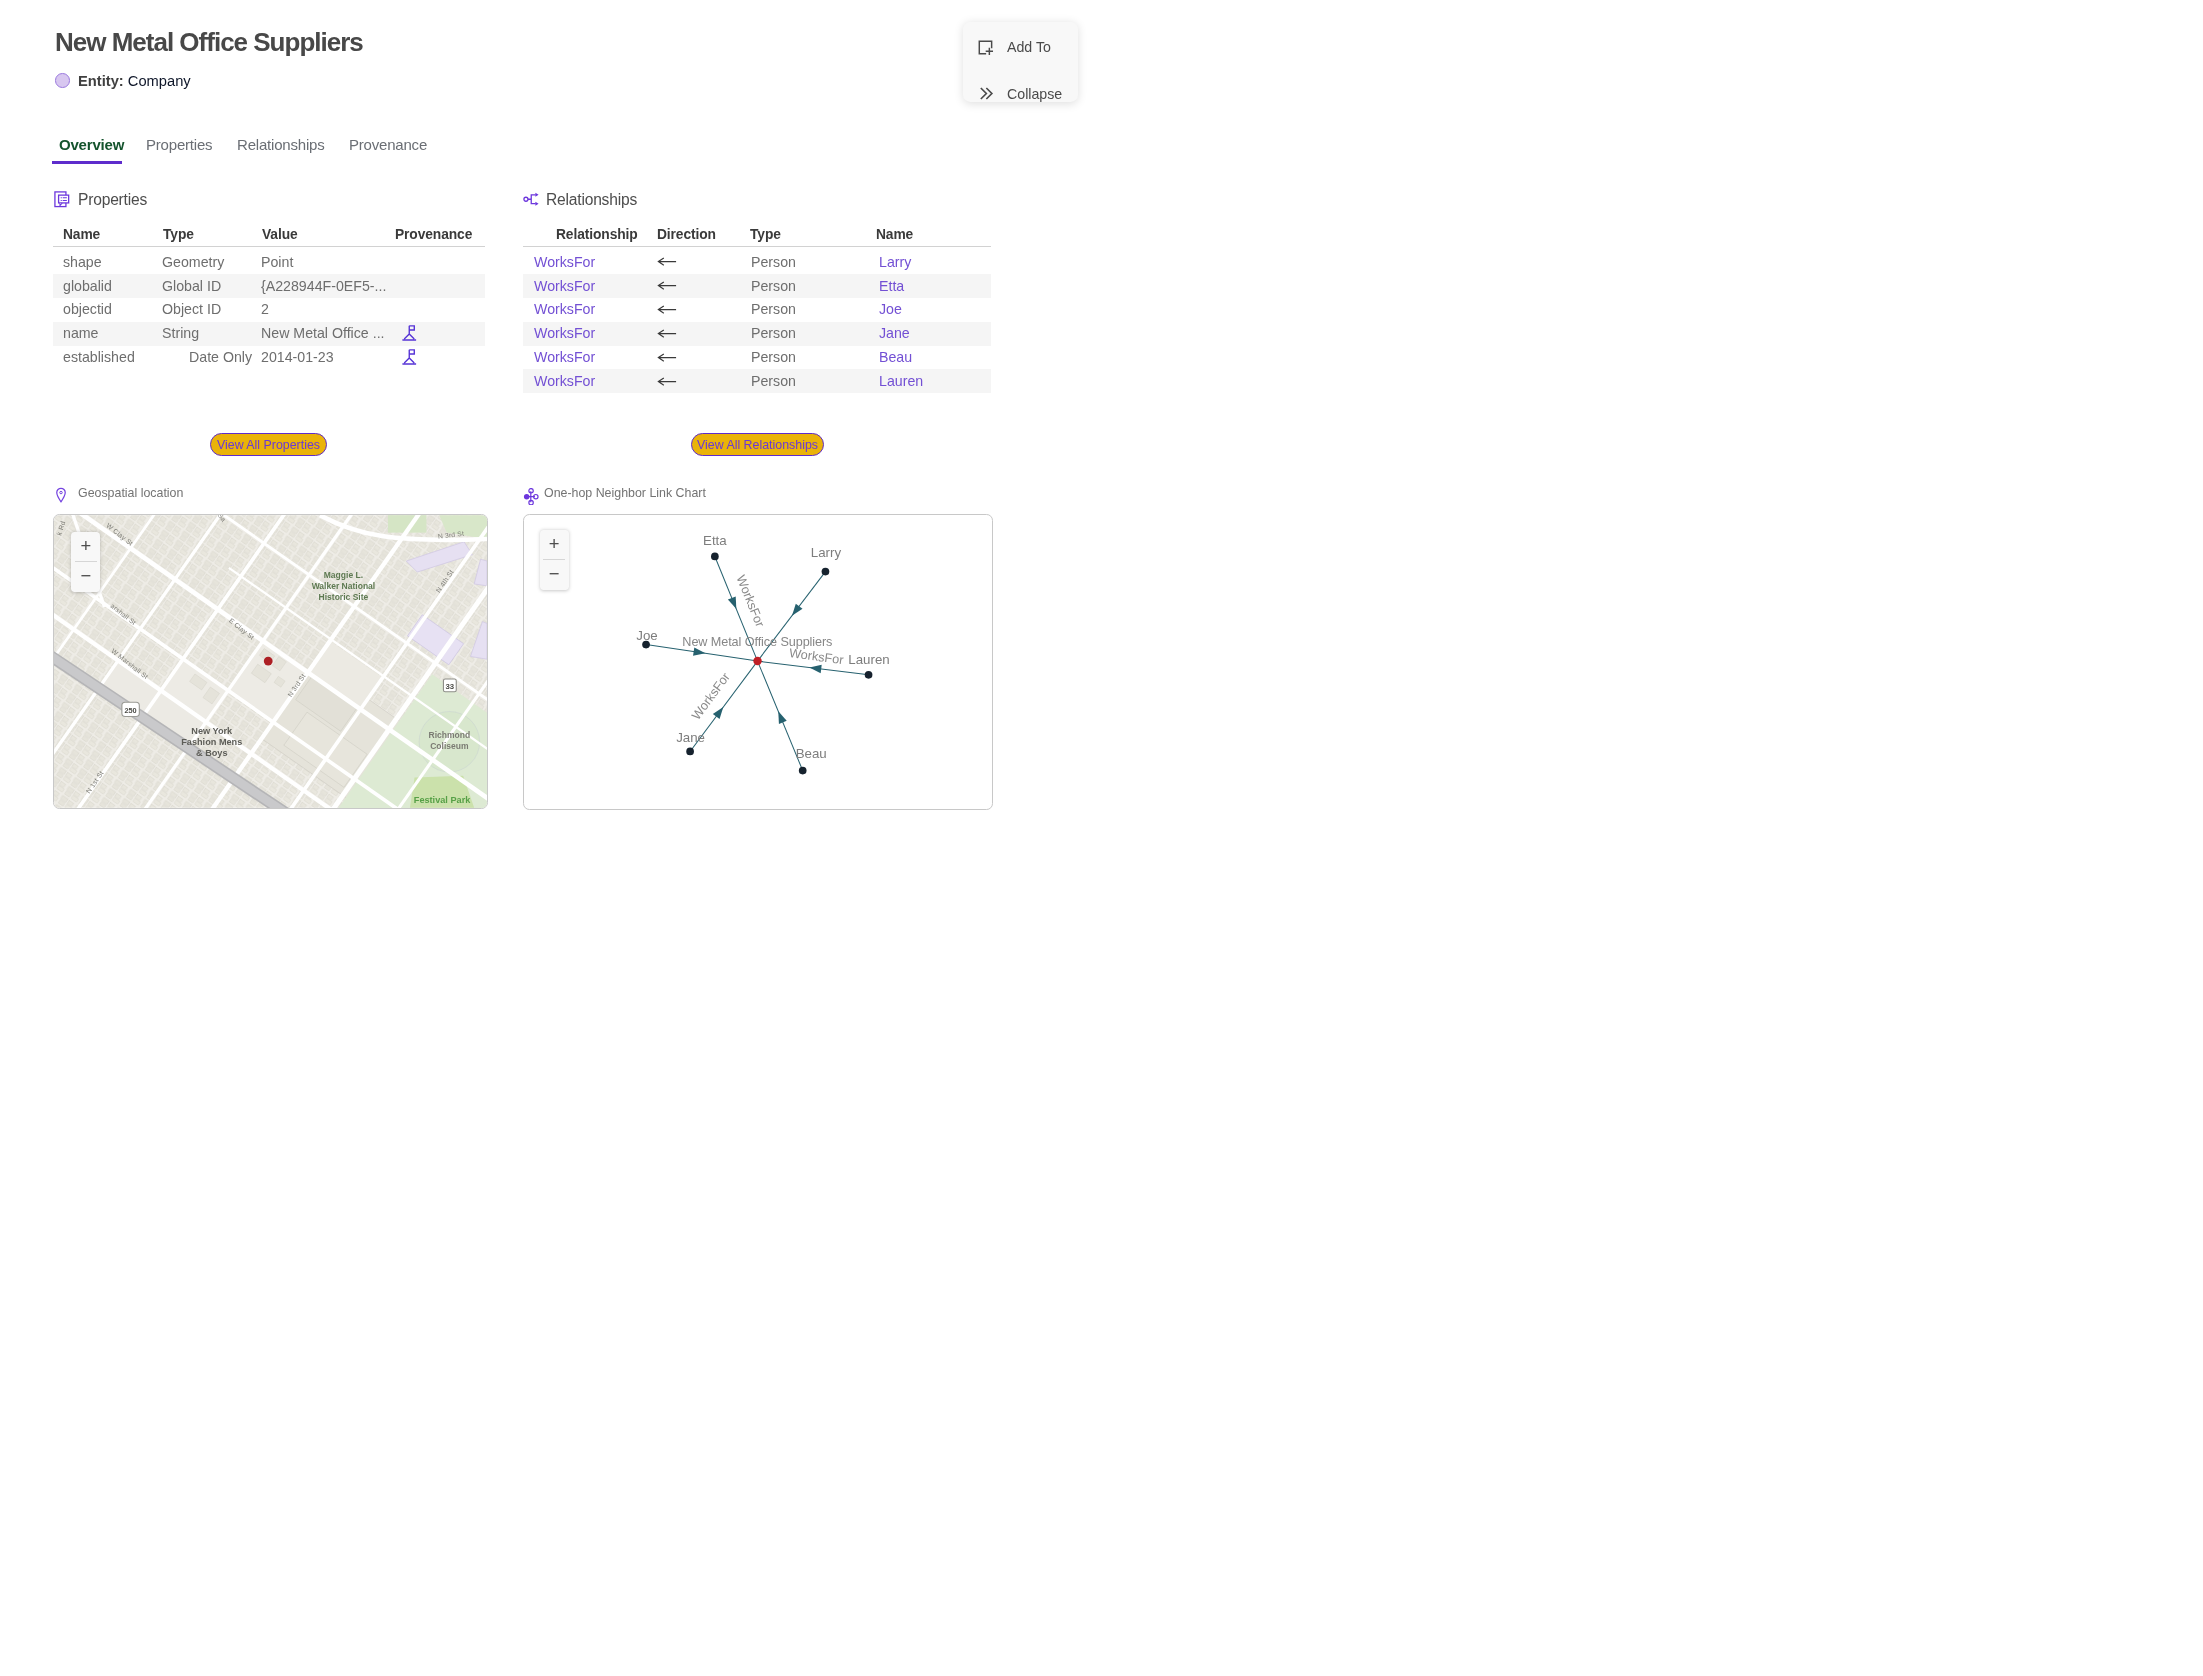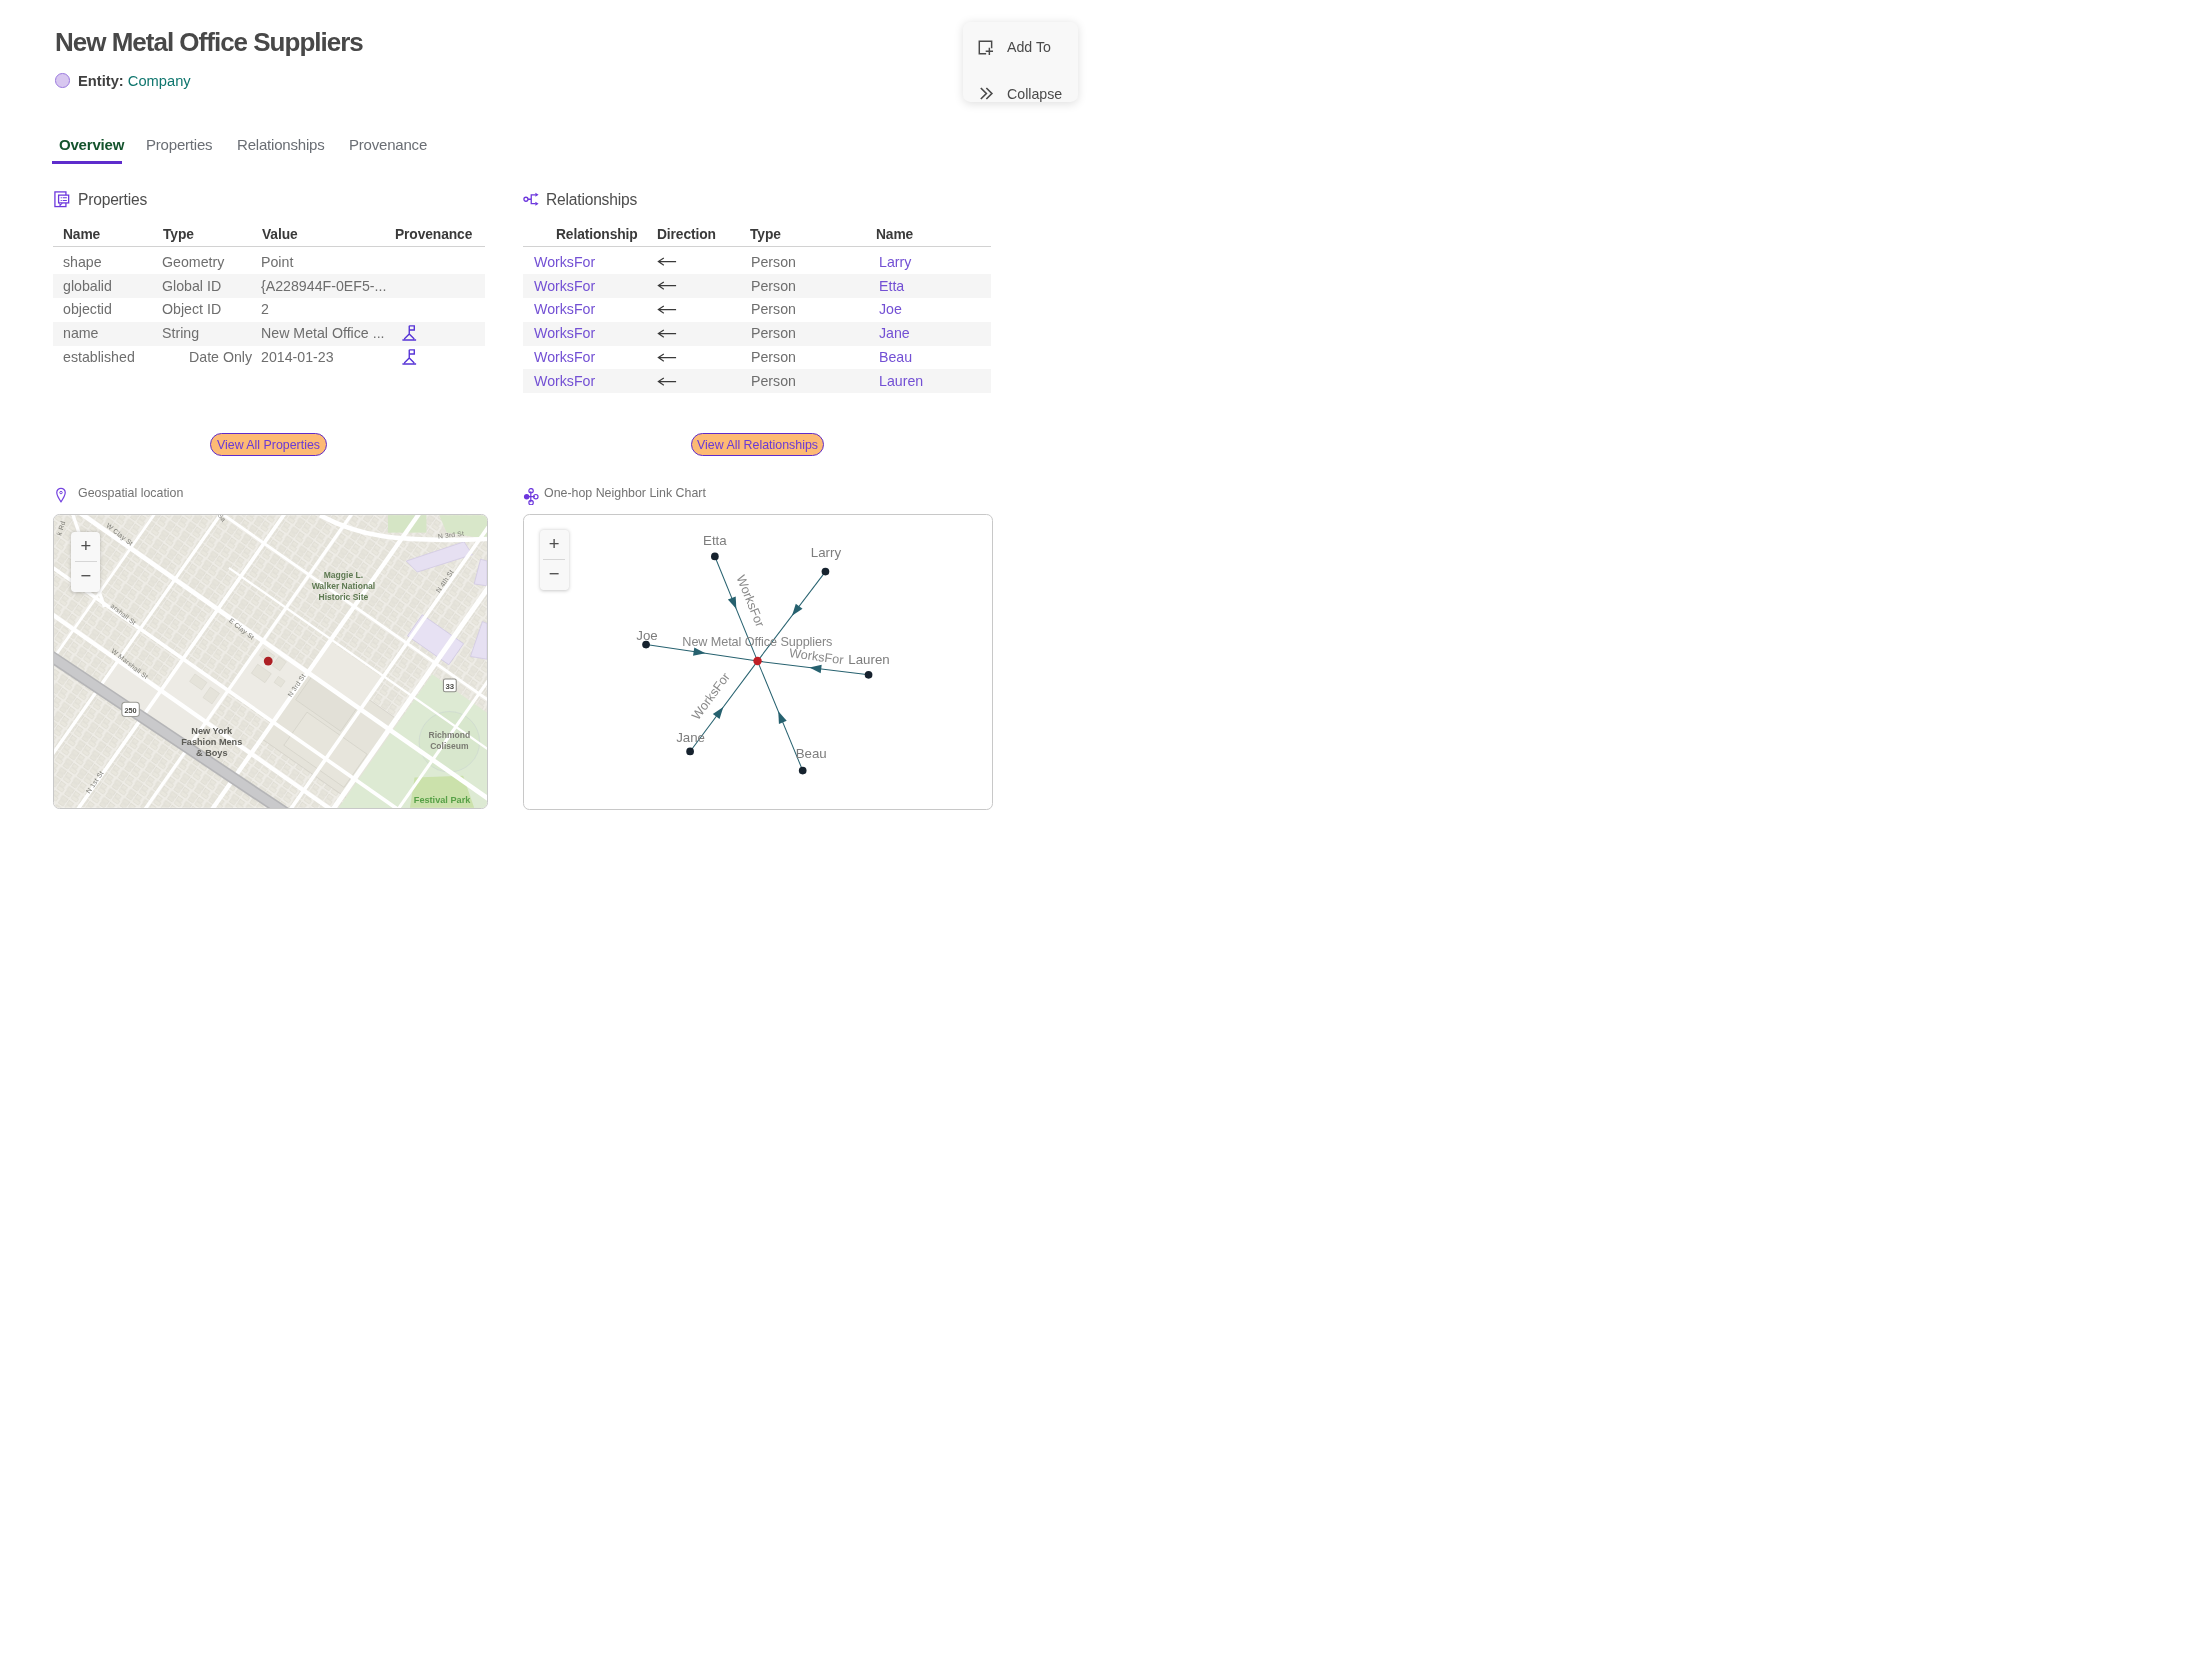--- a/index.html
+++ b/index.html
@@ -1,31 +1,31 @@
 <!DOCTYPE html>
 <html style="font-size:14.7px"><head>
 <meta charset="utf-8">
 <style>
   html,body{margin:0;padding:0;background:#fff;}
   body{font-family:"Liberation Sans",sans-serif;color:#4a4a4a;-webkit-font-smoothing:antialiased;}
   .page{position:relative;width:1102px;height:838px;overflow:hidden;background:#fff;}
   .abs{position:absolute;}
   h1{margin:0;font-size:26px;font-weight:bold;color:#484848;letter-spacing:-1px;}
-  .gray{color:#0f766e;}
+  .gray{color:#0f172a;}
   .tab{font-size:15px;color:#6a6e74;letter-spacing:-0.2px;}
   .tab.active{color:#14532d;font-weight:bold;}
   .sechead{font-size:15.6px;color:#4d4d4d;letter-spacing:-0.2px;}
   .sechead2{font-size:12.4px;color:#737373;letter-spacing:0px;}
   .thead{font-size:13.8px;font-weight:bold;color:#3a3a3a;letter-spacing:-0.1px;}
   .cell{font-size:14.2px;color:#6e6e6e;}
   .link{font-size:14.2px;color:#7350d4;}
   .row{position:absolute;left:0;width:100%;height:24px;}
   .row.alt{background:#f5f5f5;}
   .btn{position:absolute;height:23px;border:0.9px solid #5e2ccc;border-radius:12px;color:#6a3ad6;
-       font-size:12.4px;display:flex;align-items:center;justify-content:center;background:#fdba74;box-sizing:border-box;white-space:nowrap;}
+       font-size:12.4px;display:flex;align-items:center;justify-content:center;background:#eab308;box-sizing:border-box;white-space:nowrap;}
   .panel{position:absolute;border:0.9px solid #c8c8c8;border-radius:6.4px;overflow:hidden;background:#fff;}
   .zoomcard{position:absolute;width:29px;height:60px;background:#f8f8f8;border-radius:3.7px;
             box-shadow:0 0.9px 3.7px rgba(0,0,0,0.22);z-index:5;}
   .zoomcard .plus,.zoomcard .minus{position:absolute;left:0;width:29px;height:29px;color:#4a4a4a;
         font-size:18.4px;font-weight:300;color:#4e4e4e;display:flex;align-items:center;justify-content:center;}
   .zoomcard .plus{top:0;}
   .zoomcard .minus{top:30px;}
   .zoomcard .div{position:absolute;top:29px;left:3.7px;width:22px;height:0.9px;background:#d6d6d6;}
 </style>
 </head>

